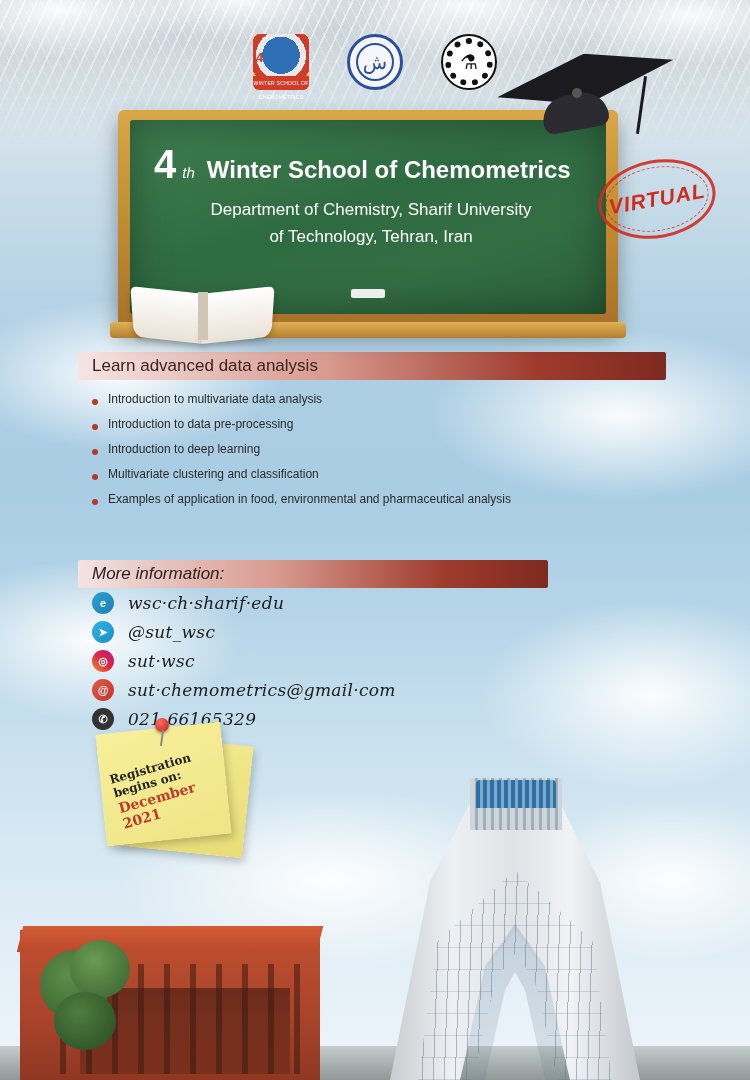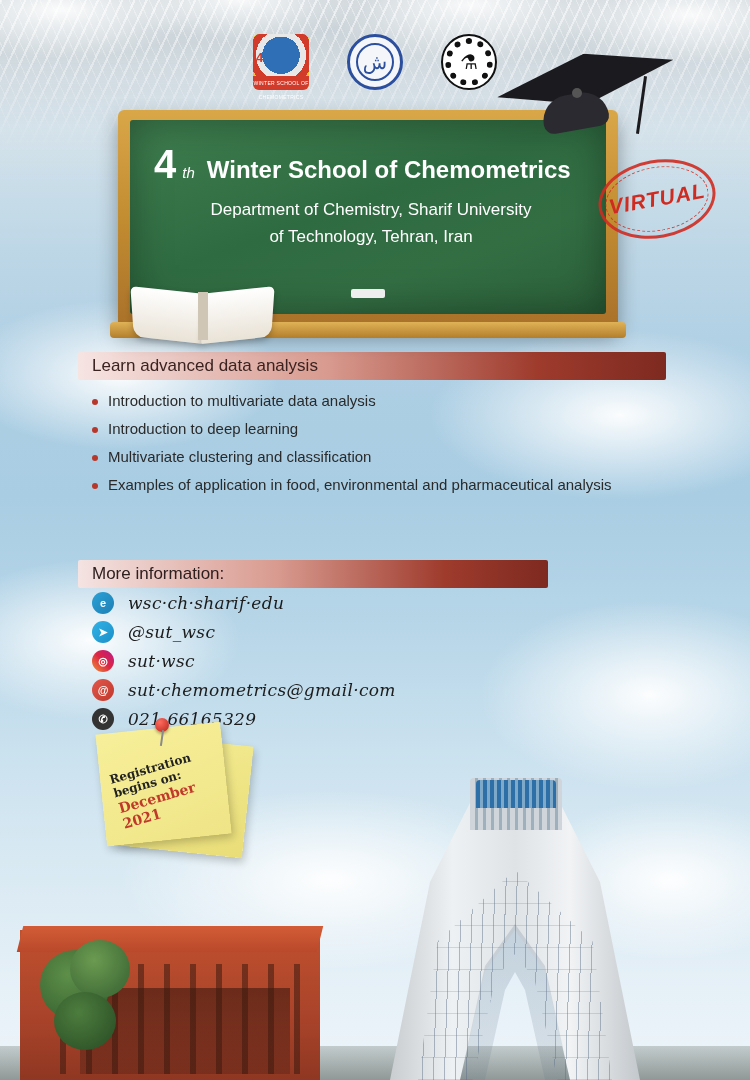--- a/index.html
+++ b/index.html
@@ -149,27 +149,27 @@
 
   
   .bar-head {
     position: absolute; height: 28px; border-radius: 2px;
     background: linear-gradient(90deg, rgba(247,228,226,.95) 0%, #d99b90 42%, #9e3b2d 78%, #7e2a20 100%);
     display: flex; align-items: center;
     padding-left: 14px;
     color: #3a2320; font-size: 17px;
   }
   #sec1 { left: 78px; top: 352px; width: 588px; }
-  #sec2 { left: 78px; top: 560px; width: 470px; }
+  #sec2 { left: 78px; top: 560px; width: 470px; font-style: italic; }
   #sec2 { color: #2f2020; }
 
   ul.bullets { position: absolute; left: 90px; top: 392px; width: 620px; list-style: none; }
   ul.bullets li {
     position: relative; padding-left: 18px; margin-bottom: 11px;
-    font-size: 15px; color: #2a2a2a;
+    font-size: 12px; color: #2a2a2a;
   }
   ul.bullets li::before {
     content: ""; position: absolute; left: 2px; top: 7px; width: 6px; height: 6px;
     background: #b8372b; border-radius: 50%;
   }
 
   .contact { position: absolute; left: 92px; top: 592px; width: 500px; }
   .contact .row { display: flex; align-items: center; gap: 14px; margin-bottom: 7px; }
   .contact .ico {
     width: 22px; height: 22px; border-radius: 50%;
@@ -324,20 +324,21 @@
 
   <div class="stamp">
     <div class="ring"></div>
     <div class="ring2"></div>
     <div class="txt">VIRTUAL</div>
   </div>
 
   <div class="bar-head" id="sec1">Learn advanced data analysis</div>
   <ul class="bullets">
     <li>Introduction to multivariate data analysis</li>
+    <li>Introduction to data pre-processing</li>
     <li>Introduction to deep learning</li>
     <li>Multivariate clustering and classification</li>
     <li>Examples of application in food, environmental and pharmaceutical analysis</li>
   </ul>
 
   <div class="bar-head" id="sec2">More information:</div>
   <div class="contact">
     <div class="row">
       <span class="ico web">e</span>
       <span class="val">wsc·ch·sharif·edu</span>

